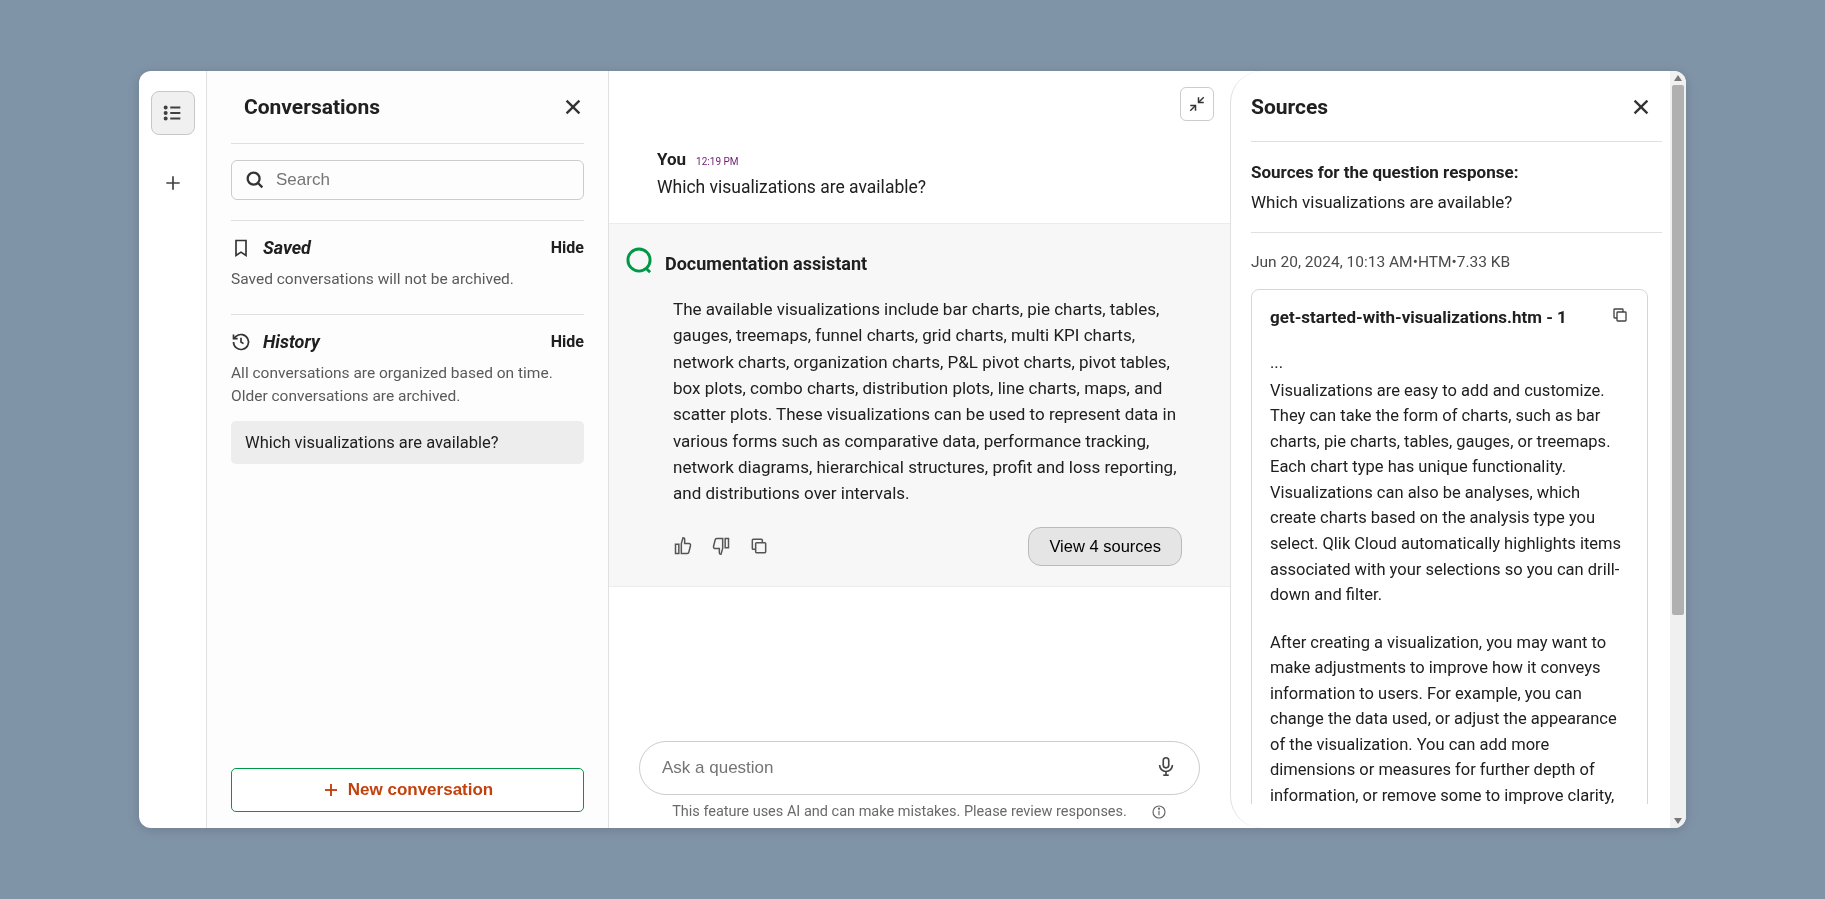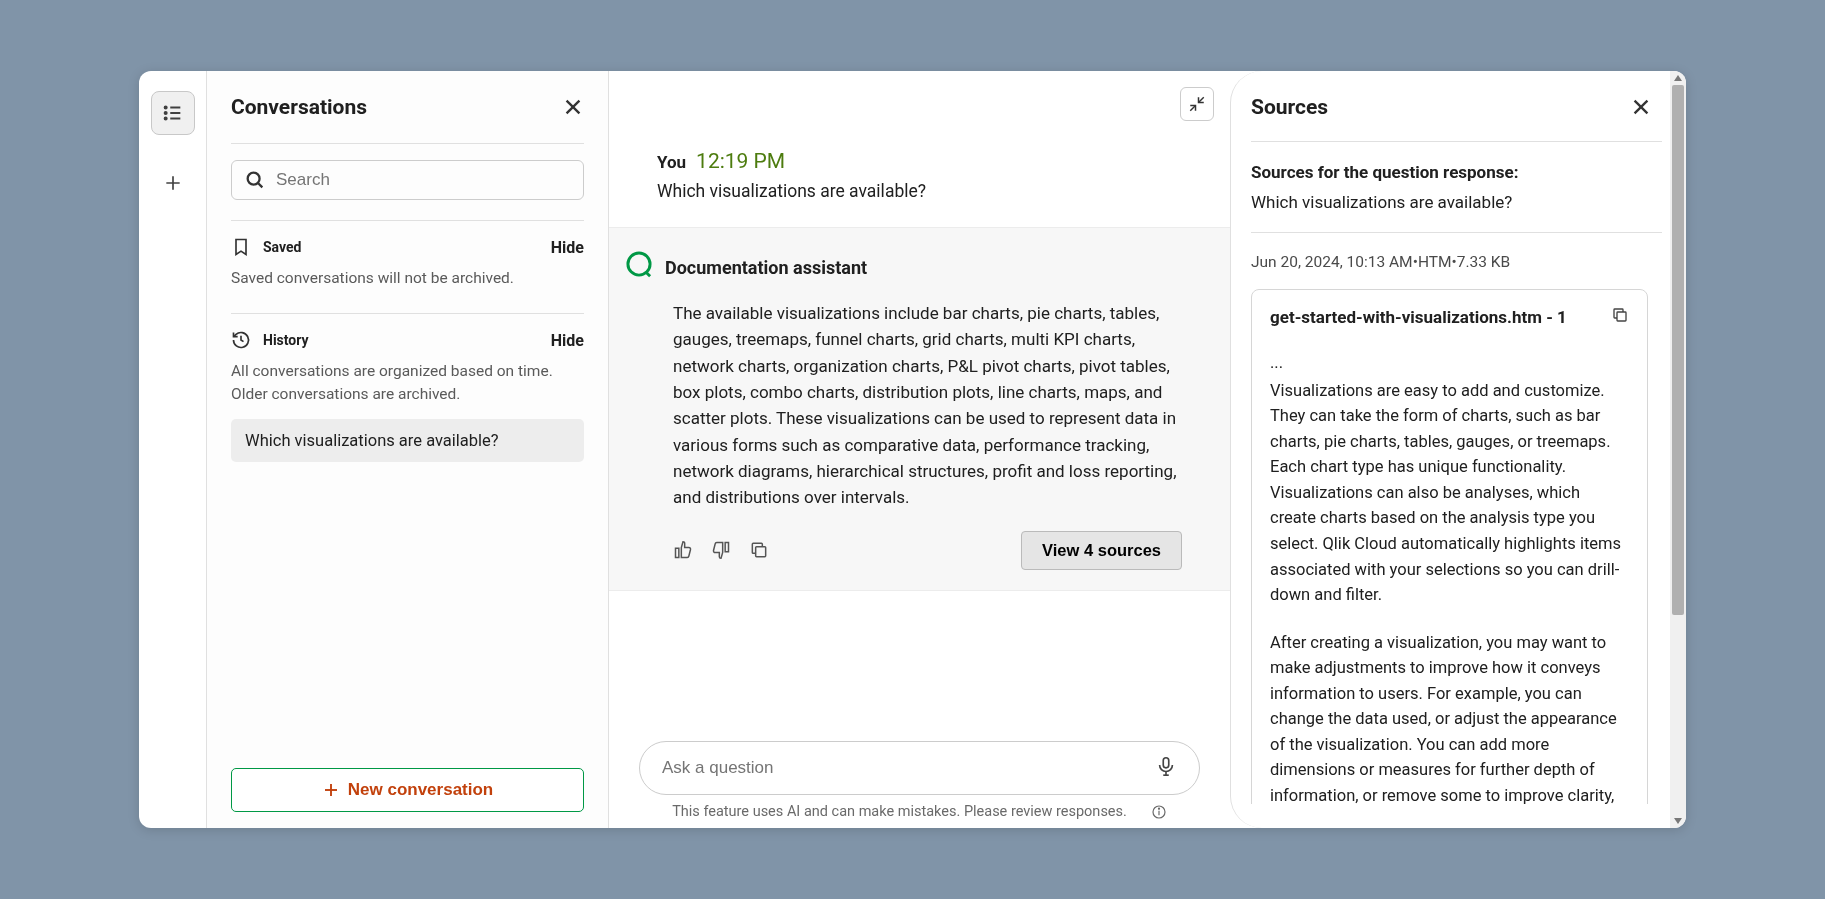--- a/index.html
+++ b/index.html
@@ -56,20 +56,21 @@
   display: flex;
   justify-content: space-between;
   align-items: center;
   padding-bottom: 24px;
   border-bottom: 1px solid #e0e0e0;
   margin-bottom: 16px;
 }
 .sidebar-title {
   font-size: 21px;
   font-weight: 700;
+  margin-left: 13px;
 }
 .close-btn {
   cursor: pointer;
   color: #333;
   display: flex;
 }
 .search-wrap {
   border: 1px solid #ccc;
   border-radius: 6px;
   display: flex;
@@ -92,22 +93,23 @@
   align-items: center;
   justify-content: space-between;
   margin-bottom: 10px;
 }
 .section-left {
   display: flex;
   align-items: center;
   gap: 12px;
 }
 .section-title {
-  font-size: 14px;
+  font-size: 18px;
   font-weight: 700;
+  font-style: italic;
 }
 .hide-link {
   font-size: 16px;
   font-weight: 700;
   cursor: pointer;
 }
 .section-desc {
   font-size: 15.5px;
   color: #5a5a5a;
   line-height: 1.45;
@@ -164,21 +166,21 @@
 .user-msg {
   padding: 0 48px 26px 48px;
 }
 .user-header {
   display: flex;
   align-items: baseline;
   gap: 10px;
   margin-bottom: 8px;
 }
 .user-name { font-weight: 700; font-size: 17px; }
-.user-time { font-size: 21px; color: #4d7c0f; }
+.user-time { font-size: 10px; color: #701a75; }
 .user-text { font-size: 17.5px; }
 .assistant-msg {
   background: #f7f7f7;
   border-top: 1px solid #ececec;
   border-bottom: 1px solid #ececec;
   padding: 22px 48px 20px 16px;
 }
 .assistant-header {
   display: flex;
   align-items: flex-end;
@@ -196,24 +198,24 @@
   display: flex;
   align-items: center;
   justify-content: space-between;
   margin-left: 48px;
 }
 .action-icons { display: flex; gap: 18px; }
 .action-icons span { cursor: pointer; color: #555; display: flex; }
 .view-sources-btn {
   border: 1px solid #bababa;
   background: #e5e5e5;
-  border-radius: 4px;
+  border-radius: 13px;
   padding: 9px 20px;
   font-size: 16.5px;
-  font-weight: 700;
+  font-weight: 400;
   cursor: pointer;
 }
 .input-area {
   padding: 14px 30px 8px 30px;
 }
 .question-input {
   border: 1px solid #ccc;
   border-radius: 28px;
   display: flex;
   align-items: center;

